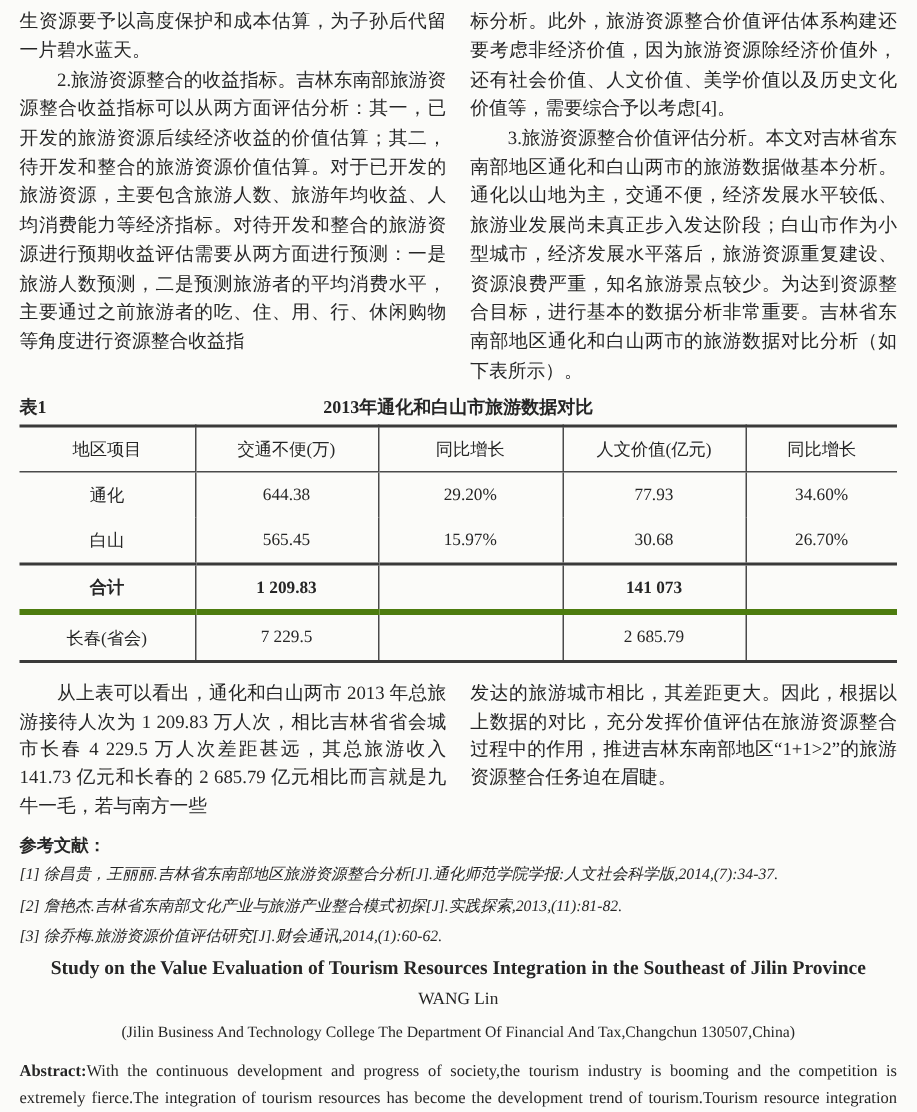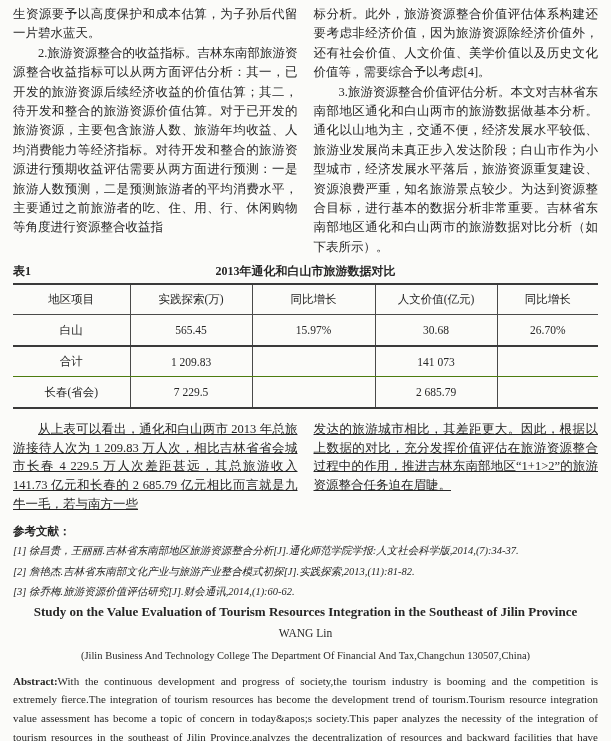--- a/index.html
+++ b/index.html
@@ -25,23 +25,23 @@
     font-size:11.5px;
   }
   table.datatable td{
     padding:0 3px;text-align:center;vertical-align:middle;height:29px;
     overflow:hidden;white-space:nowrap;
   }
   table.datatable td + td{border-left:1px solid #4a4a4a;}
   tr.hdr td{border-bottom:1px solid #4a4a4a;height:29px;}
   tr.r-a td{border-bottom:none;height:30px;}
   tr.r-b td{border-bottom:2px solid #3a3a3a;height:30px;}
-  tr.r-c td{border-bottom:1px solid #4d7c0f;height:29px;}
+  tr.r-c td{border-bottom:4px solid #4d7c0f;height:29px;font-weight:bold;}
   tr.r-d td{height:30px;}
-  .after{margin-top:11px;text-decoration:underline;}
+  .after{margin-top:11px;}
   .after .col{line-height:18.6px;}
   
   .refs{margin:8px 13px 0;font-family:Liberation Serif, serif;}
   .refs-head{font-weight:bold;font-size:11.5px;line-height:20px;}
   .ref-item{font-style:italic;font-size:10.5px;line-height:20.5px;
             white-space:nowrap;overflow:hidden;}
   
   .en-title{margin-top:0;padding:0 18px;text-align:center;
             font-weight:bold;font-size:13px;line-height:17px;}
   .en-author{margin-top:6px;text-align:center;font-size:11.5px;line-height:15px;}
@@ -75,24 +75,31 @@
     <colgroup>
       <col style="width:117px">
         <col style="width:122px">
         <col style="width:123px">
         <col style="width:122px">
         <col style="width:101px">
     </colgroup>
     <tbody>
       <tr class="hdr">
         <td>地区项目</td>
-        <td>实践探索(万)</td>
+        <td>交通不便(万)</td>
         <td>同比增长</td>
         <td>人文价值(亿元)</td>
         <td>同比增长</td>
+      </tr>
+      <tr class="r-a">
+        <td>通化</td>
+        <td>644.38</td>
+        <td>29.20%</td>
+        <td>77.93</td>
+        <td>34.60%</td>
       </tr>
       <tr class="r-b">
         <td>白山</td>
         <td>565.45</td>
         <td>15.97%</td>
         <td>30.68</td>
         <td>26.70%</td>
       </tr>
       <tr class="r-c">
         <td>合计</td>

